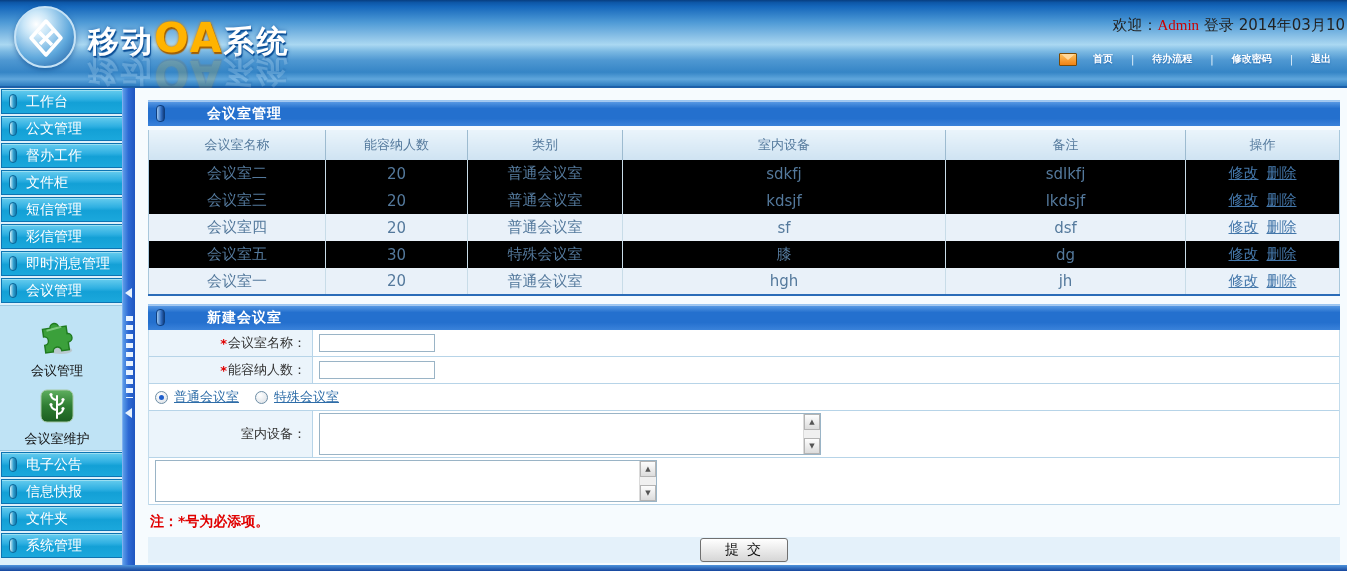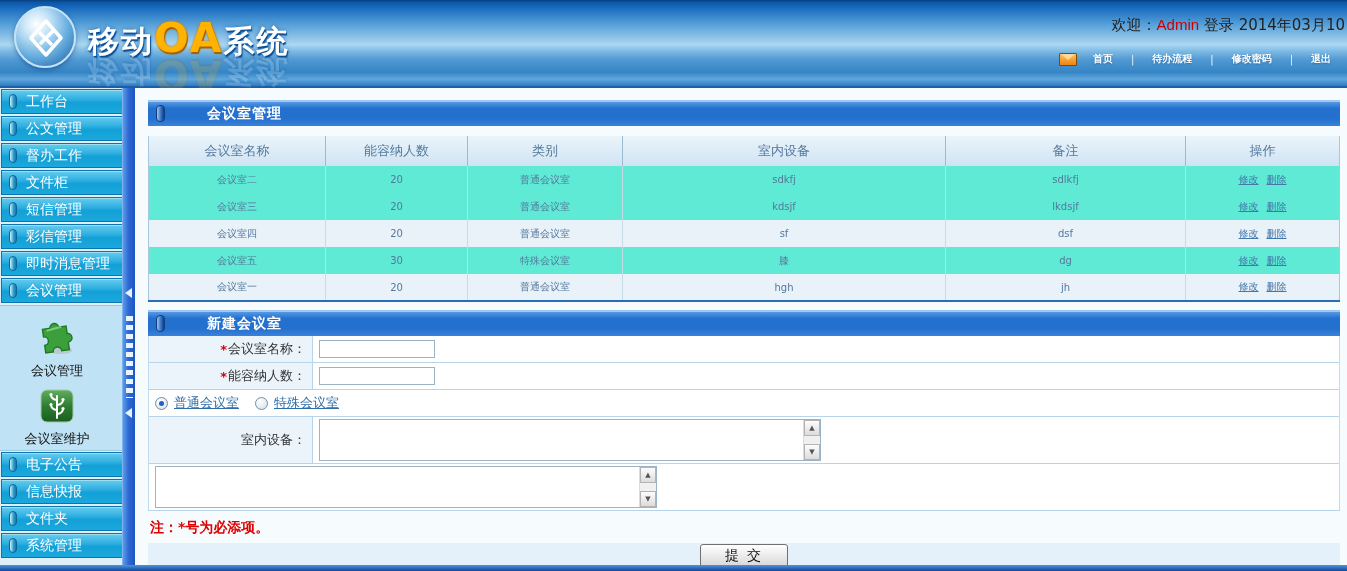--- a/index.html
+++ b/index.html
@@ -13,21 +13,21 @@
     border-bottom:2px solid #1C5FA8; }
   .logo-circle { position:absolute; left:14px; top:6px; width:62px; height:62px; border-radius:50%;
     background:radial-gradient(circle at 35% 28%,#FFFFFF 0%,#CBE7F8 22%,#5FA8DC 60%,#19579E 100%);
     border:2px solid #C6E2F5; box-shadow:0 2px 5px rgba(8,62,128,.5); }
   .logo-circle svg { position:absolute; left:10px; top:10px; }
   .app-title { position:absolute; left:88px; top:14px; font-size:31px; font-weight:bold; color:#FFFFFF;
     text-shadow:1px 2px 1px #0A4E96, 0 0 4px #2A6FB4; letter-spacing:2px; white-space:nowrap; }
   .app-title .oa { color:#FFB300; text-shadow:1px 2px 1px #A35E00, 0 0 3px #C77800; font-size:41px; }
   .app-title.reflection { top:50px; transform:scaleY(-1); opacity:.16; filter:blur(.4px); }
   .welcome-line { position:absolute; right:2px; top:16px; font-size:15px; color:#222; white-space:nowrap; }
-  .welcome-line .admin { color:#CC0000; font-family:Liberation Sans, sans-serif; }
+  .welcome-line .admin { color:#CC0000; font-family:Liberation Serif, serif; }
   .top-nav { position:absolute; right:6px; top:52px; display:flex; align-items:center; font-size:10px; font-weight:bold; color:#FFFFFF; white-space:nowrap; }
   .top-nav a { color:#FFFFFF; text-decoration:none; margin:0 10px; text-shadow:0 1px 2px #2A6FB4; cursor:pointer; }
   .top-nav .sep { color:#E8F4FC; margin:0 8px; font-weight:normal; }
   .envelope { width:18px; height:13px; background:linear-gradient(180deg,#FFC25E,#F08214); border:1px solid #7A4A06; position:relative; margin-right:6px; border-radius:1px; }
   .envelope::before { content:''; position:absolute; left:1px; top:0; border-left:7px solid transparent; border-right:7px solid transparent; border-top:6px solid #FFD89A; }
 
   
   .sidebar { position:absolute; left:0; top:88px; width:144px; height:477px; background:#DDF0FA; }
   .side-item { height:25px; margin:1px 1px 2px 1px; display:flex; align-items:center;
     background:linear-gradient(180deg,#66CCEE 0%,#2FB0E2 40%,#13A0D6 55%,#1BA8DC 100%);
@@ -55,26 +55,26 @@
   
   .main { position:absolute; left:135px; top:88px; width:1212px; height:477px; background:#F6FBFE; }
   .content { position:absolute; left:13px; top:12px; width:1192px; }
   .panel-bar { height:26px; position:relative; display:flex; align-items:center;
     background:linear-gradient(180deg,#5E9EE6 0%,#2470CE 30%,#2470CE 70%,#3A82DA 100%);
     border-top:1px solid #9CC6F0; box-shadow:inset 0 1px 0 rgba(255,255,255,.45);gap:32px; }
   .panel-pill { width:9px; height:17px; border-radius:4px; margin:0 10px 0 8px;
     background:linear-gradient(90deg,#9CC6F0,#2F6CC0 60%,#123E80); border:1px solid #0E3E7E; }
   .panel-title { color:#FFFFFF; font-weight:bold; font-size:14px; letter-spacing:1px; }
 
-  table.grid { width:100%; border-collapse:collapse; margin-top:10px; background:#5eead4;
+  table.grid { width:100%; border-collapse:collapse; margin-top:4px; background:#000000;
     border-left:1px solid #A9C8DC; border-right:1px solid #A9C8DC; border-bottom:2px solid #2A6CB8;padding-left:17px; }
   table.grid th { height:30px; font-size:13px; font-weight:normal; color:#54799C; text-align:center;
     background:linear-gradient(180deg,#EAF4FB,#CFE3F2); border-right:1px solid #9DBBD0; }
   table.grid th:last-child { border-right:none; }
-  table.grid td { height:27px; font-size:10px; color:#54799C; text-align:center; border-right:1px solid #C8DCE8; }
+  table.grid td { height:27px; font-size:15px; color:#54799C; text-align:center; border-right:1px solid #C8DCE8; }
   table.grid td:last-child { border-right:none; }
   table.grid tr.alt td { background:#E9F1F9; }
   a.op-link { color:#4477AA; text-decoration:underline; margin:0 4px; cursor:pointer; }
 
   .gap { height:8px; }
 
   
   .form-box { border-left:1px solid #C3DCEC; border-right:1px solid #C3DCEC; background:#FFFFFF; }
   .frow { display:flex; border-bottom:1px solid #B7D4E8; background:#FFFFFF; }
   .frow .flabel { width:164px; background:#EBF4FB; border-right:1px solid #B7D4E8;

